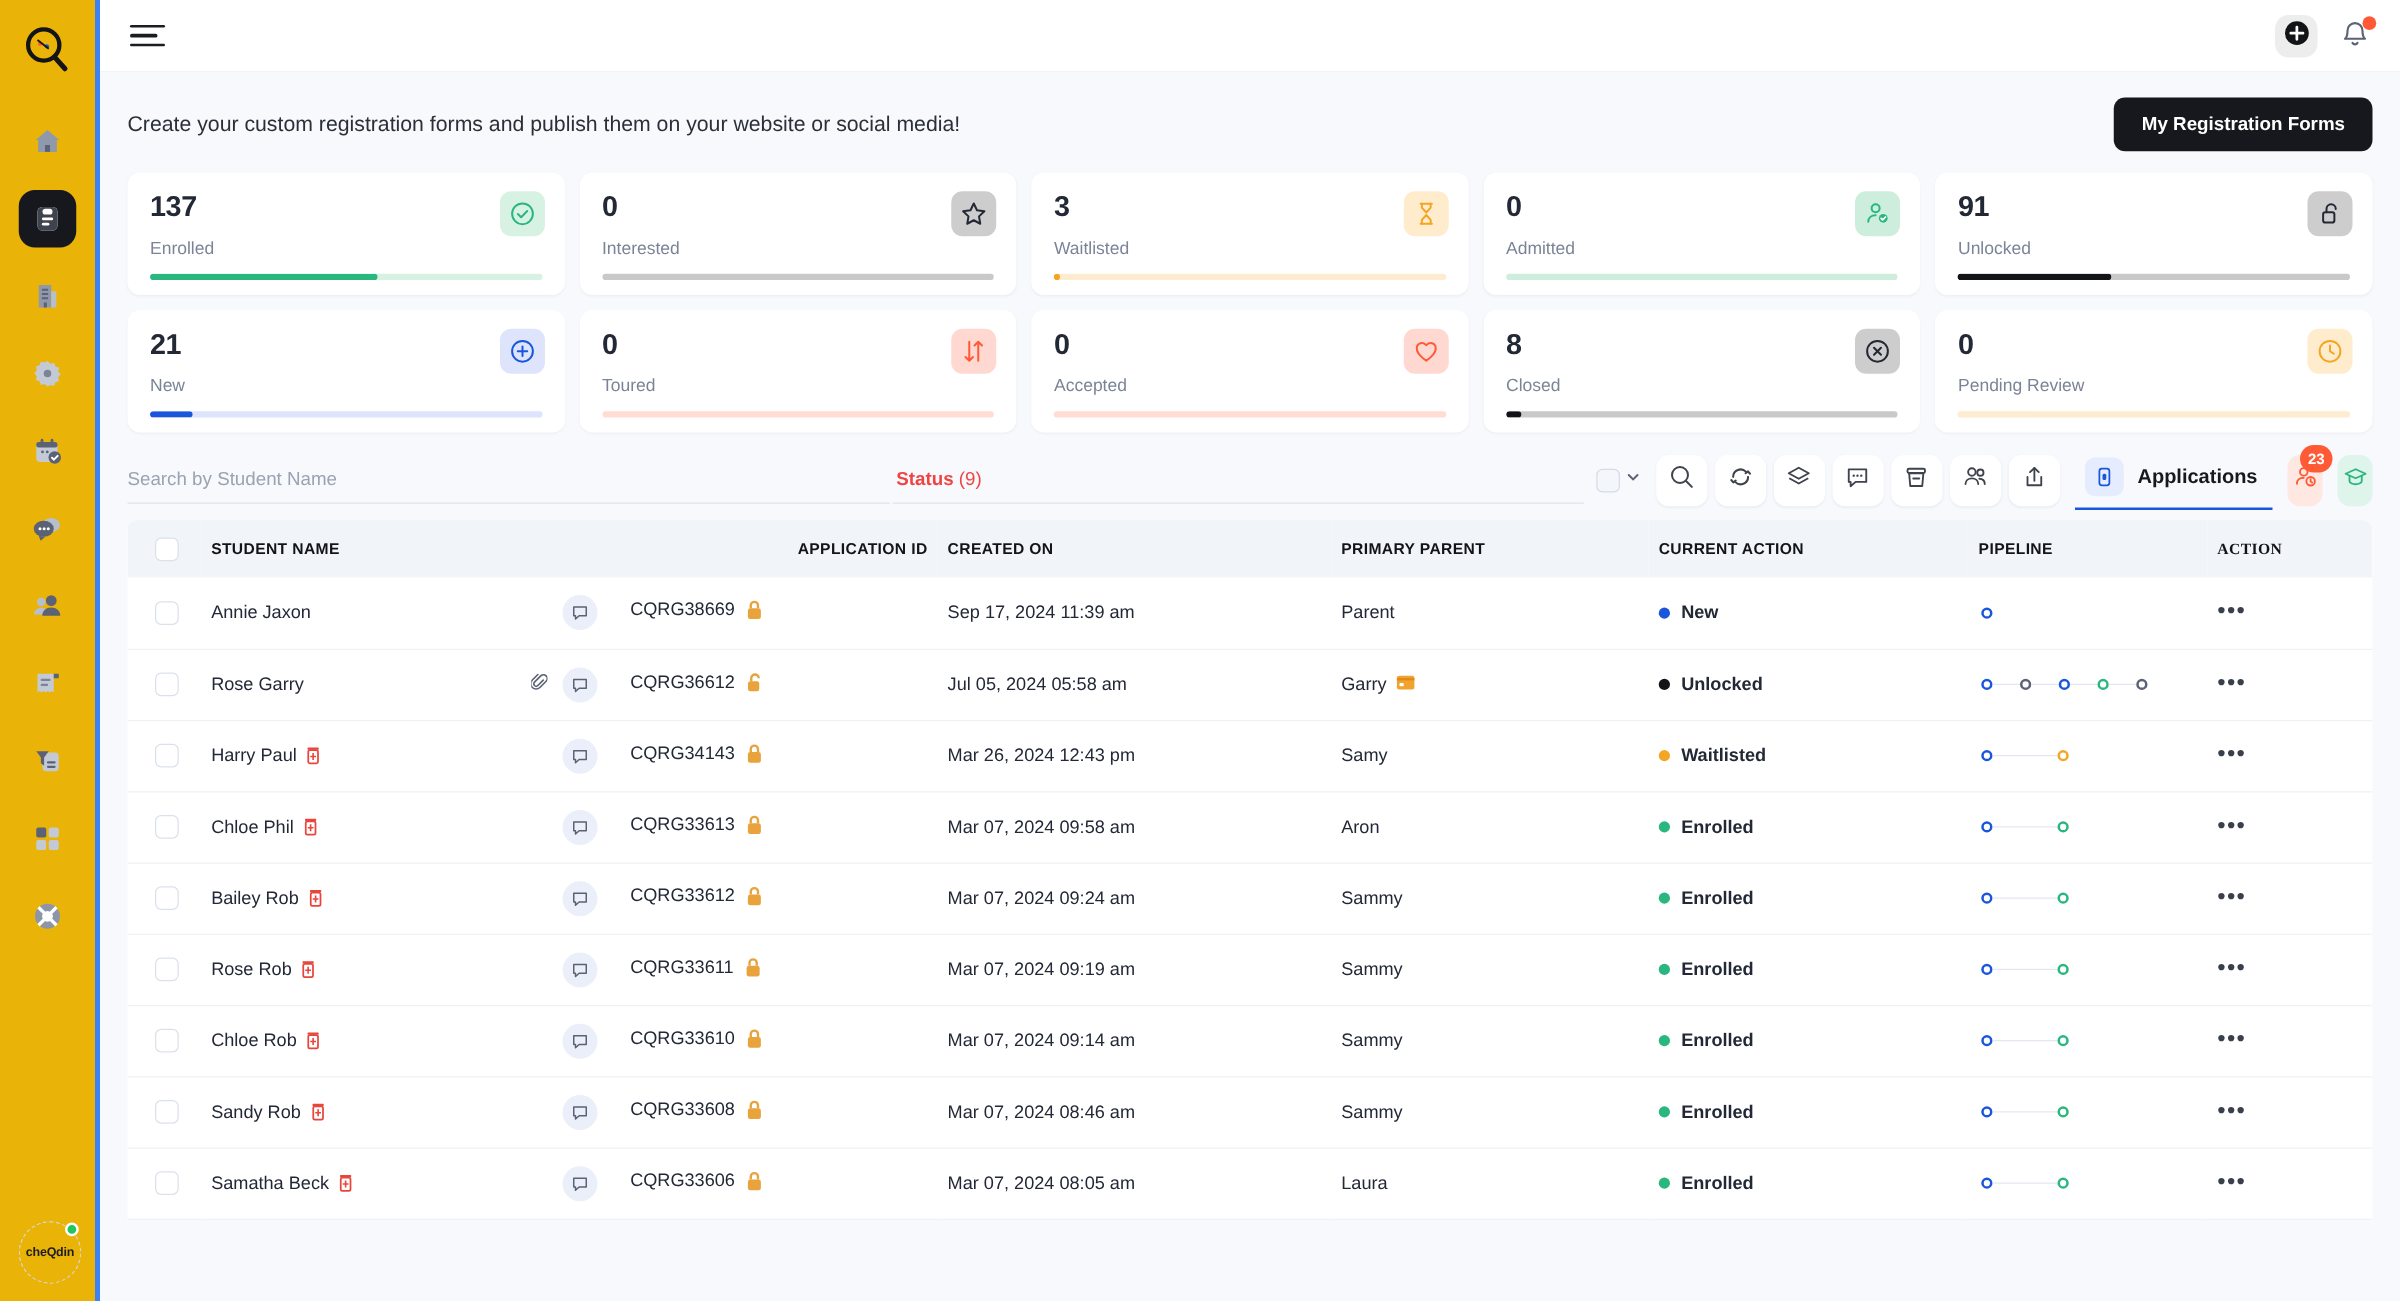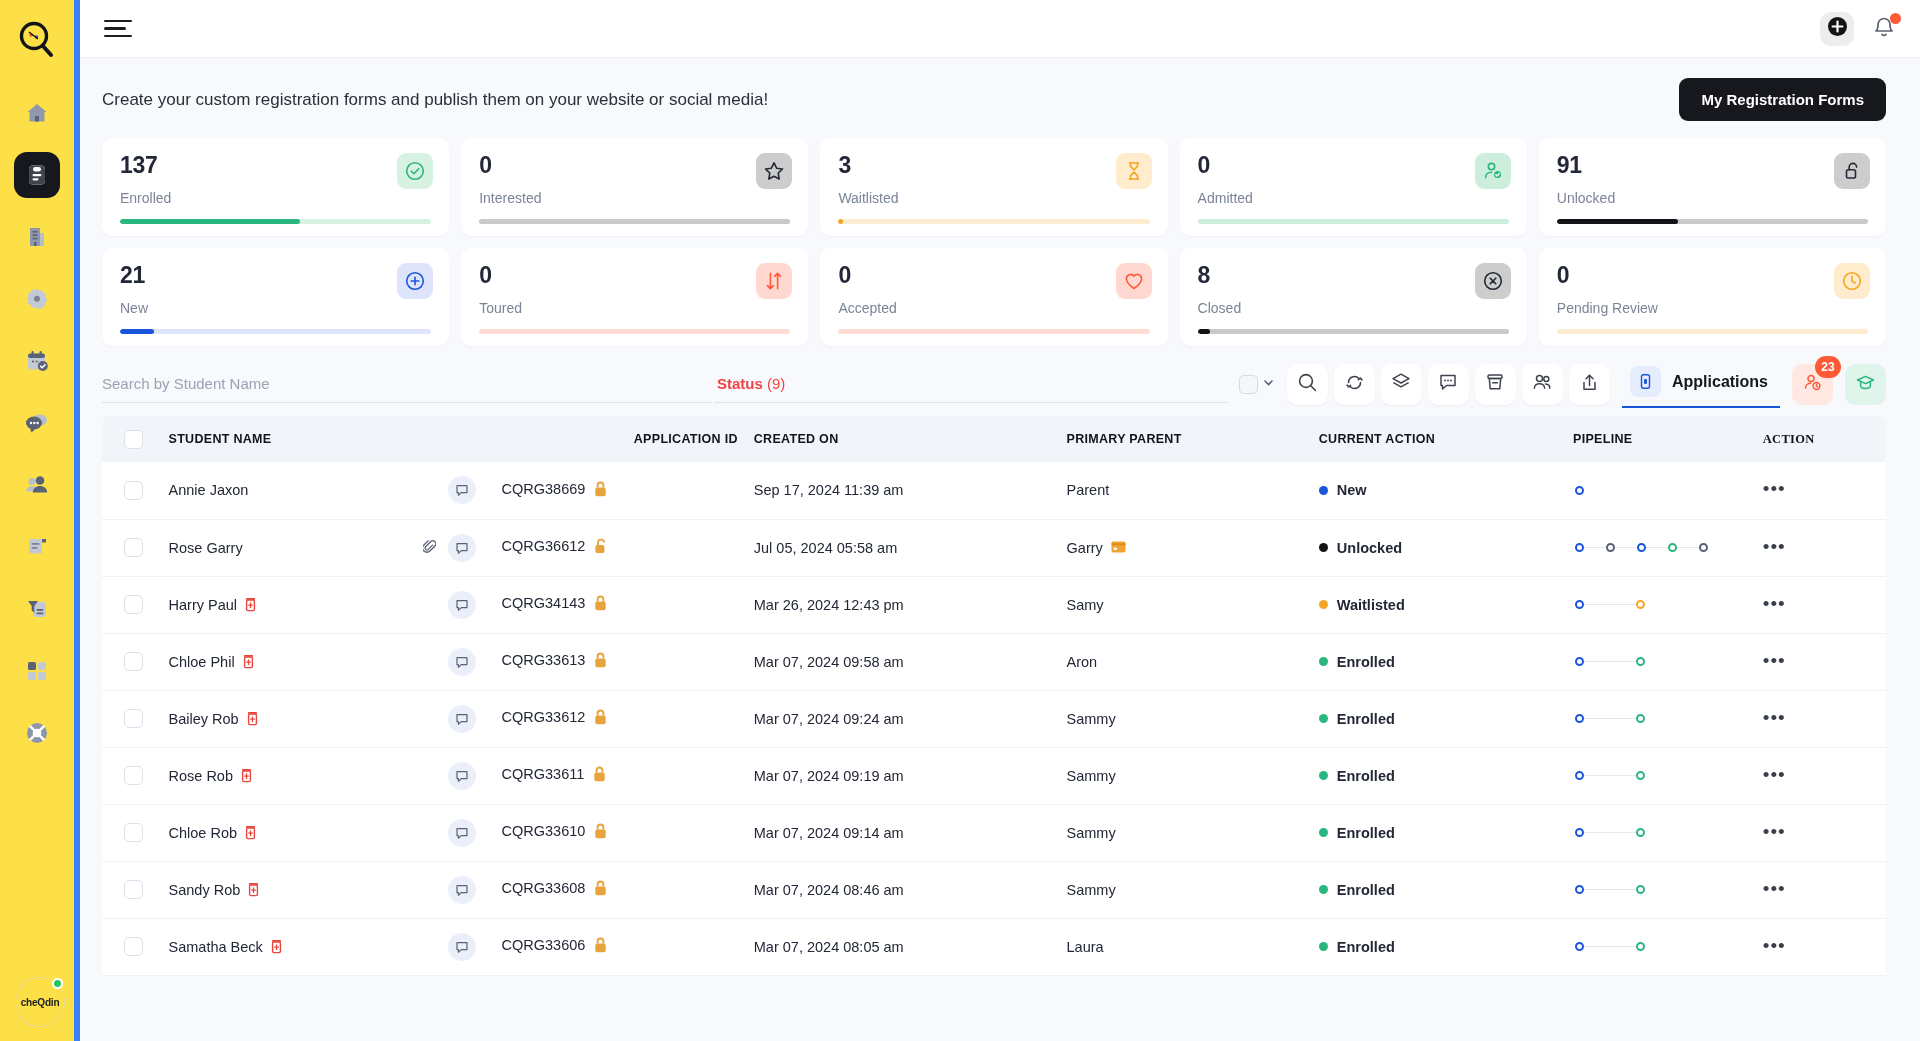--- a/index.html
+++ b/index.html
@@ -7,22 +7,22 @@
     width: 1920px; height: 1041px;
     font-family: "Liberation Sans", sans-serif;
     background: #ffffff;
     overflow: hidden;
   }
   .app { display: flex; width: 1920px; height: 1041px; }
 
   
   .sidebar {
     width: 80px; min-width: 80px; height: 1041px;
-    background: #fde047;
-    border-right: 6px solid #3b82f6;
+    background: #eab308;
+    border-right: 4px solid #3b82f6;
     display: flex; flex-direction: column; align-items: center;
     padding-top: 10px;
     position: relative;
   }
   .brand-logo { width: 48px; height: 48px; margin: 6px 0 26px 0; display:flex; align-items:center; justify-content:center; }
   .nav-item {
     width: 46px; height: 46px; border-radius: 13px;
     display: flex; align-items: center; justify-content: center;
     margin-bottom: 16px; cursor: pointer;
   }
@@ -64,21 +64,21 @@
     width: 34px; height:34px; border-radius: 11px; background:#ededed;
     display:flex; align-items:center; justify-content:center; cursor:pointer;
   }
   .bell-wrap { position: relative; width: 26px; height: 28px; cursor:pointer; }
   .bell-badge {
     position:absolute; top:-2px; right:-3px; width:11px; height:11px;
     border-radius:50%; background:#ff5a36;
   }
 
   
-  .content { flex:1; padding: 20px 34px 0 22px; background: #f7f9fc; overflow:hidden; }
+  .content { flex:1; padding: 20px 22px 0 22px; background: #f7f9fc; overflow:hidden; }
 
   .headline-row { display:flex; align-items:center; justify-content:space-between; margin-bottom: 17px; }
   .headline {
     font-size: 17px; color: #2b2f38; font-weight: 400;
   }
   .btn-forms {
     background:#16181d; color:#fff; border:none; border-radius: 9px;
     padding: 13px 22px; font-size: 15px; font-weight: 700; cursor:pointer;
     font-family:"Liberation Sans", sans-serif;
   }
@@ -131,21 +131,21 @@
     display:flex; align-items:center; justify-content:center; cursor:pointer;
     box-shadow: 0 1px 2px rgba(16,24,40,.05);
   }
   .tab-apps {
     display:flex; align-items:center; gap: 11px;
     border-bottom: 2.5px solid #1a56db;
     padding: 6px 12px 9px 8px; margin-left: 6px; cursor:pointer;
   }
   .tab-icon { width:31px; height:31px; border-radius:8px; background:#e4ecfd; display:flex; align-items:center; justify-content:center;}
   .tab-label { font-size: 16px; font-weight:700; color:#16181d; }
-  .pill-btn { position:relative; width: 41px; height:41px; border-radius:10px; display:flex;align-items:center;justify-content:center; cursor:pointer; margin-left: 6px;}
+  .pill-btn { position:relative; width: 28px; height:41px; border-radius:10px; display:flex;align-items:center;justify-content:center; cursor:pointer; margin-left: 6px;}
   .pill-btn.red { background:#ffe8e2; }
   .pill-btn.green { background:#dff4ea; }
   .pill-badge {
     position:absolute; top:-8px; right:-8px; min-width: 26px; height:22px;
     border-radius: 11px; background:#ff5a36; color:#fff;
     font-size: 12px; font-weight:700; display:flex;align-items:center;justify-content:center;
     padding: 0 6px;
   }
 
   

